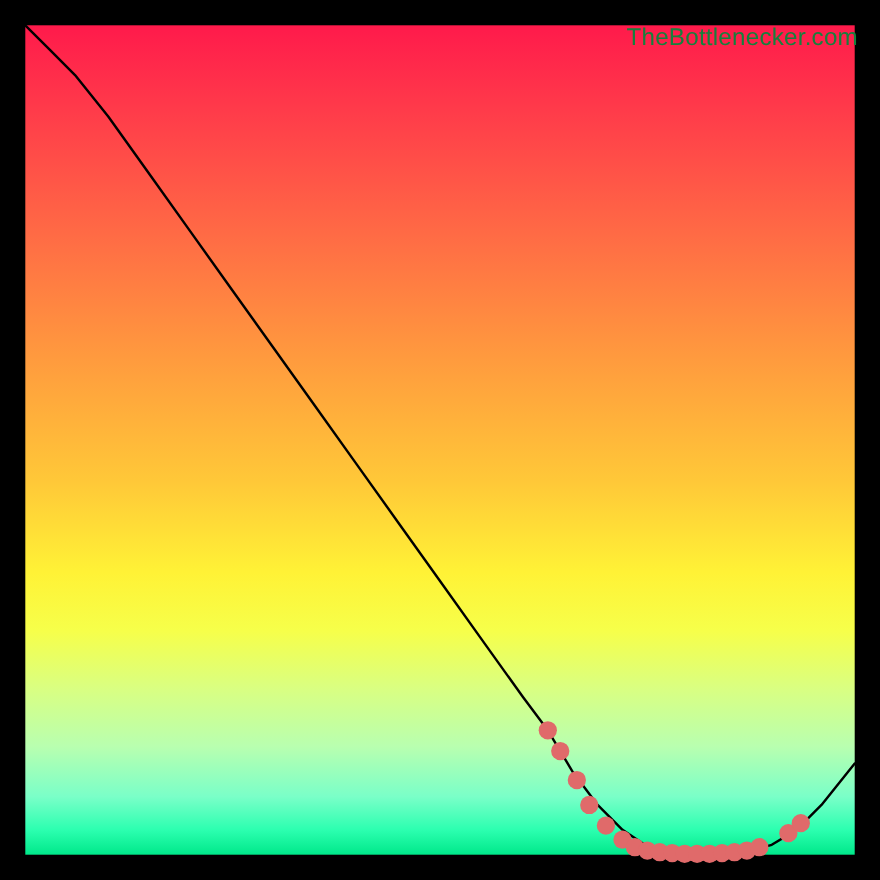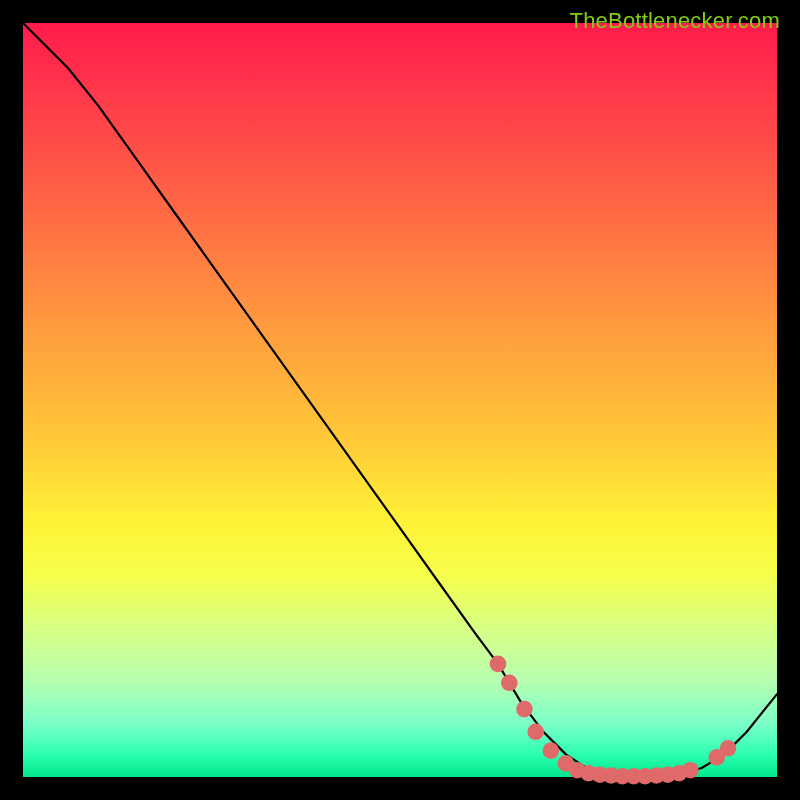--- a/index.html
+++ b/index.html
@@ -42,23 +42,23 @@
   .plot svg {
     position: absolute;
     left: 0;
     top: 0;
     width: 754px;
     height: 754px;
     overflow: visible;
   }
   .watermark {
     position: absolute;
-    top: 8px;
+    top: 21px;
     right: 20px;
-    color: #84cc16;
+    color: #15803d;
     font-size: 22px;
     letter-spacing: 0.2px;
     user-select: none;
   }
 </style>
 </head>
 <body>
 
 <div class="frame">
   <div class="plot">

